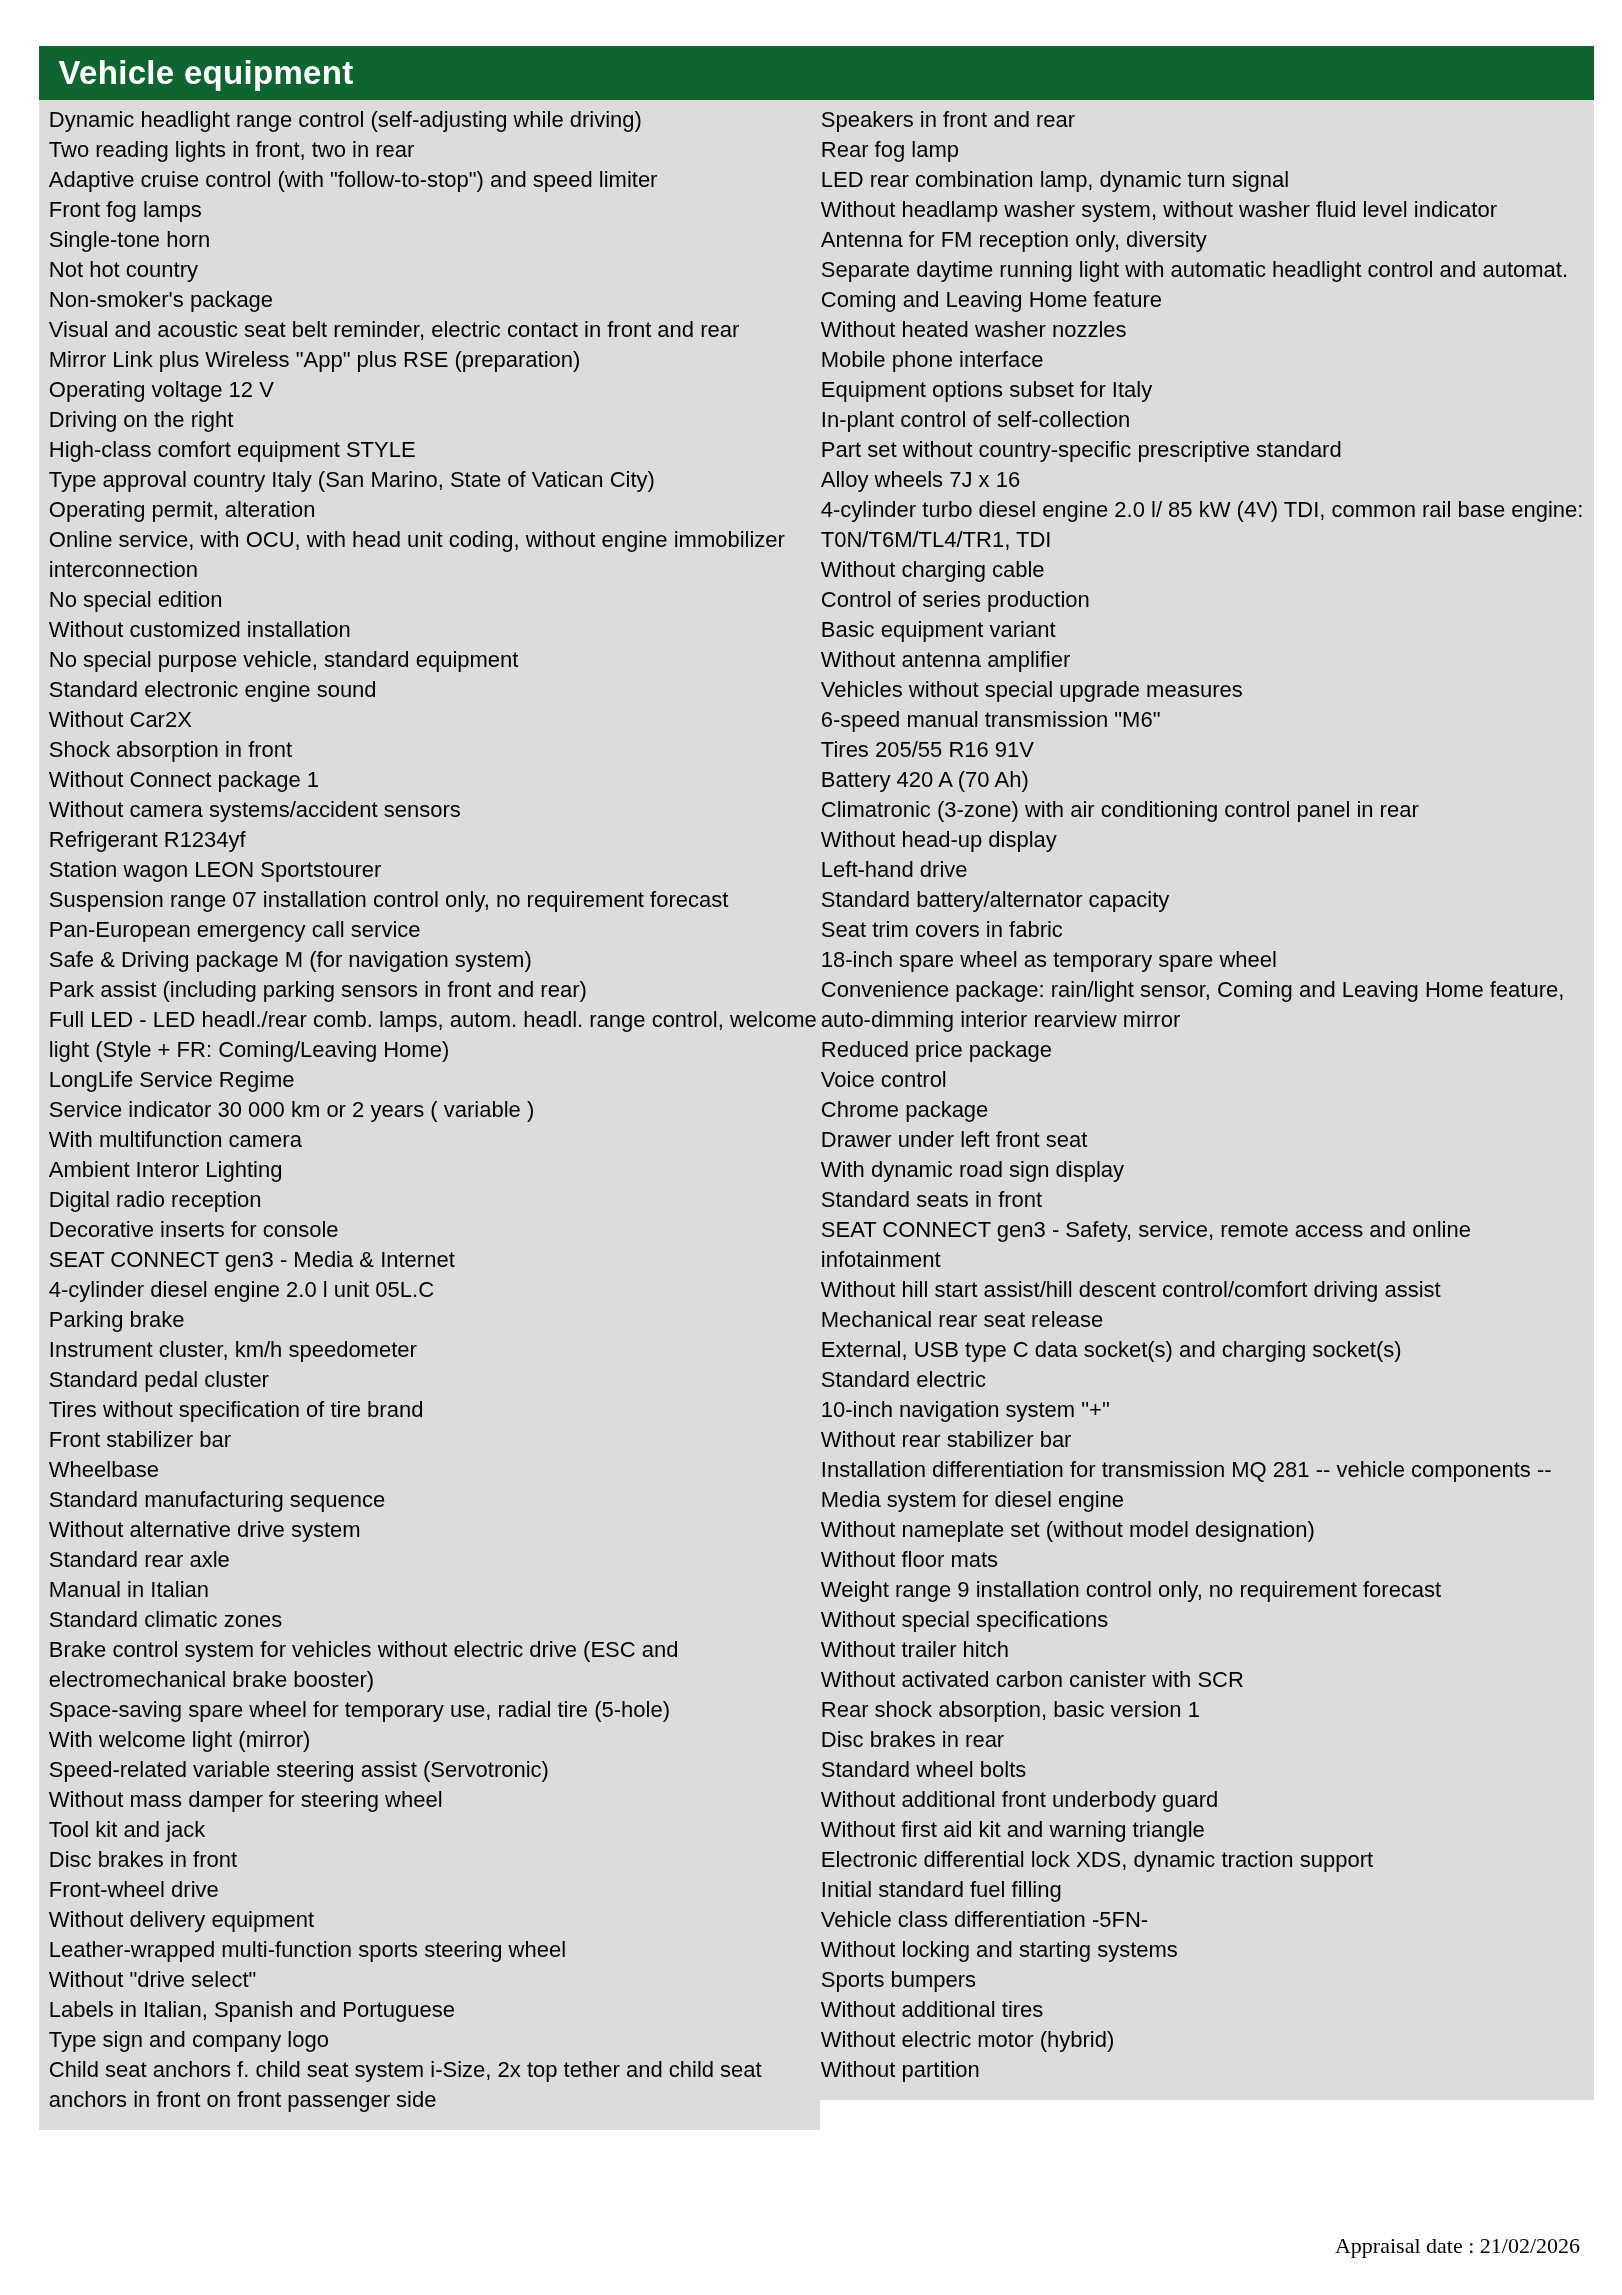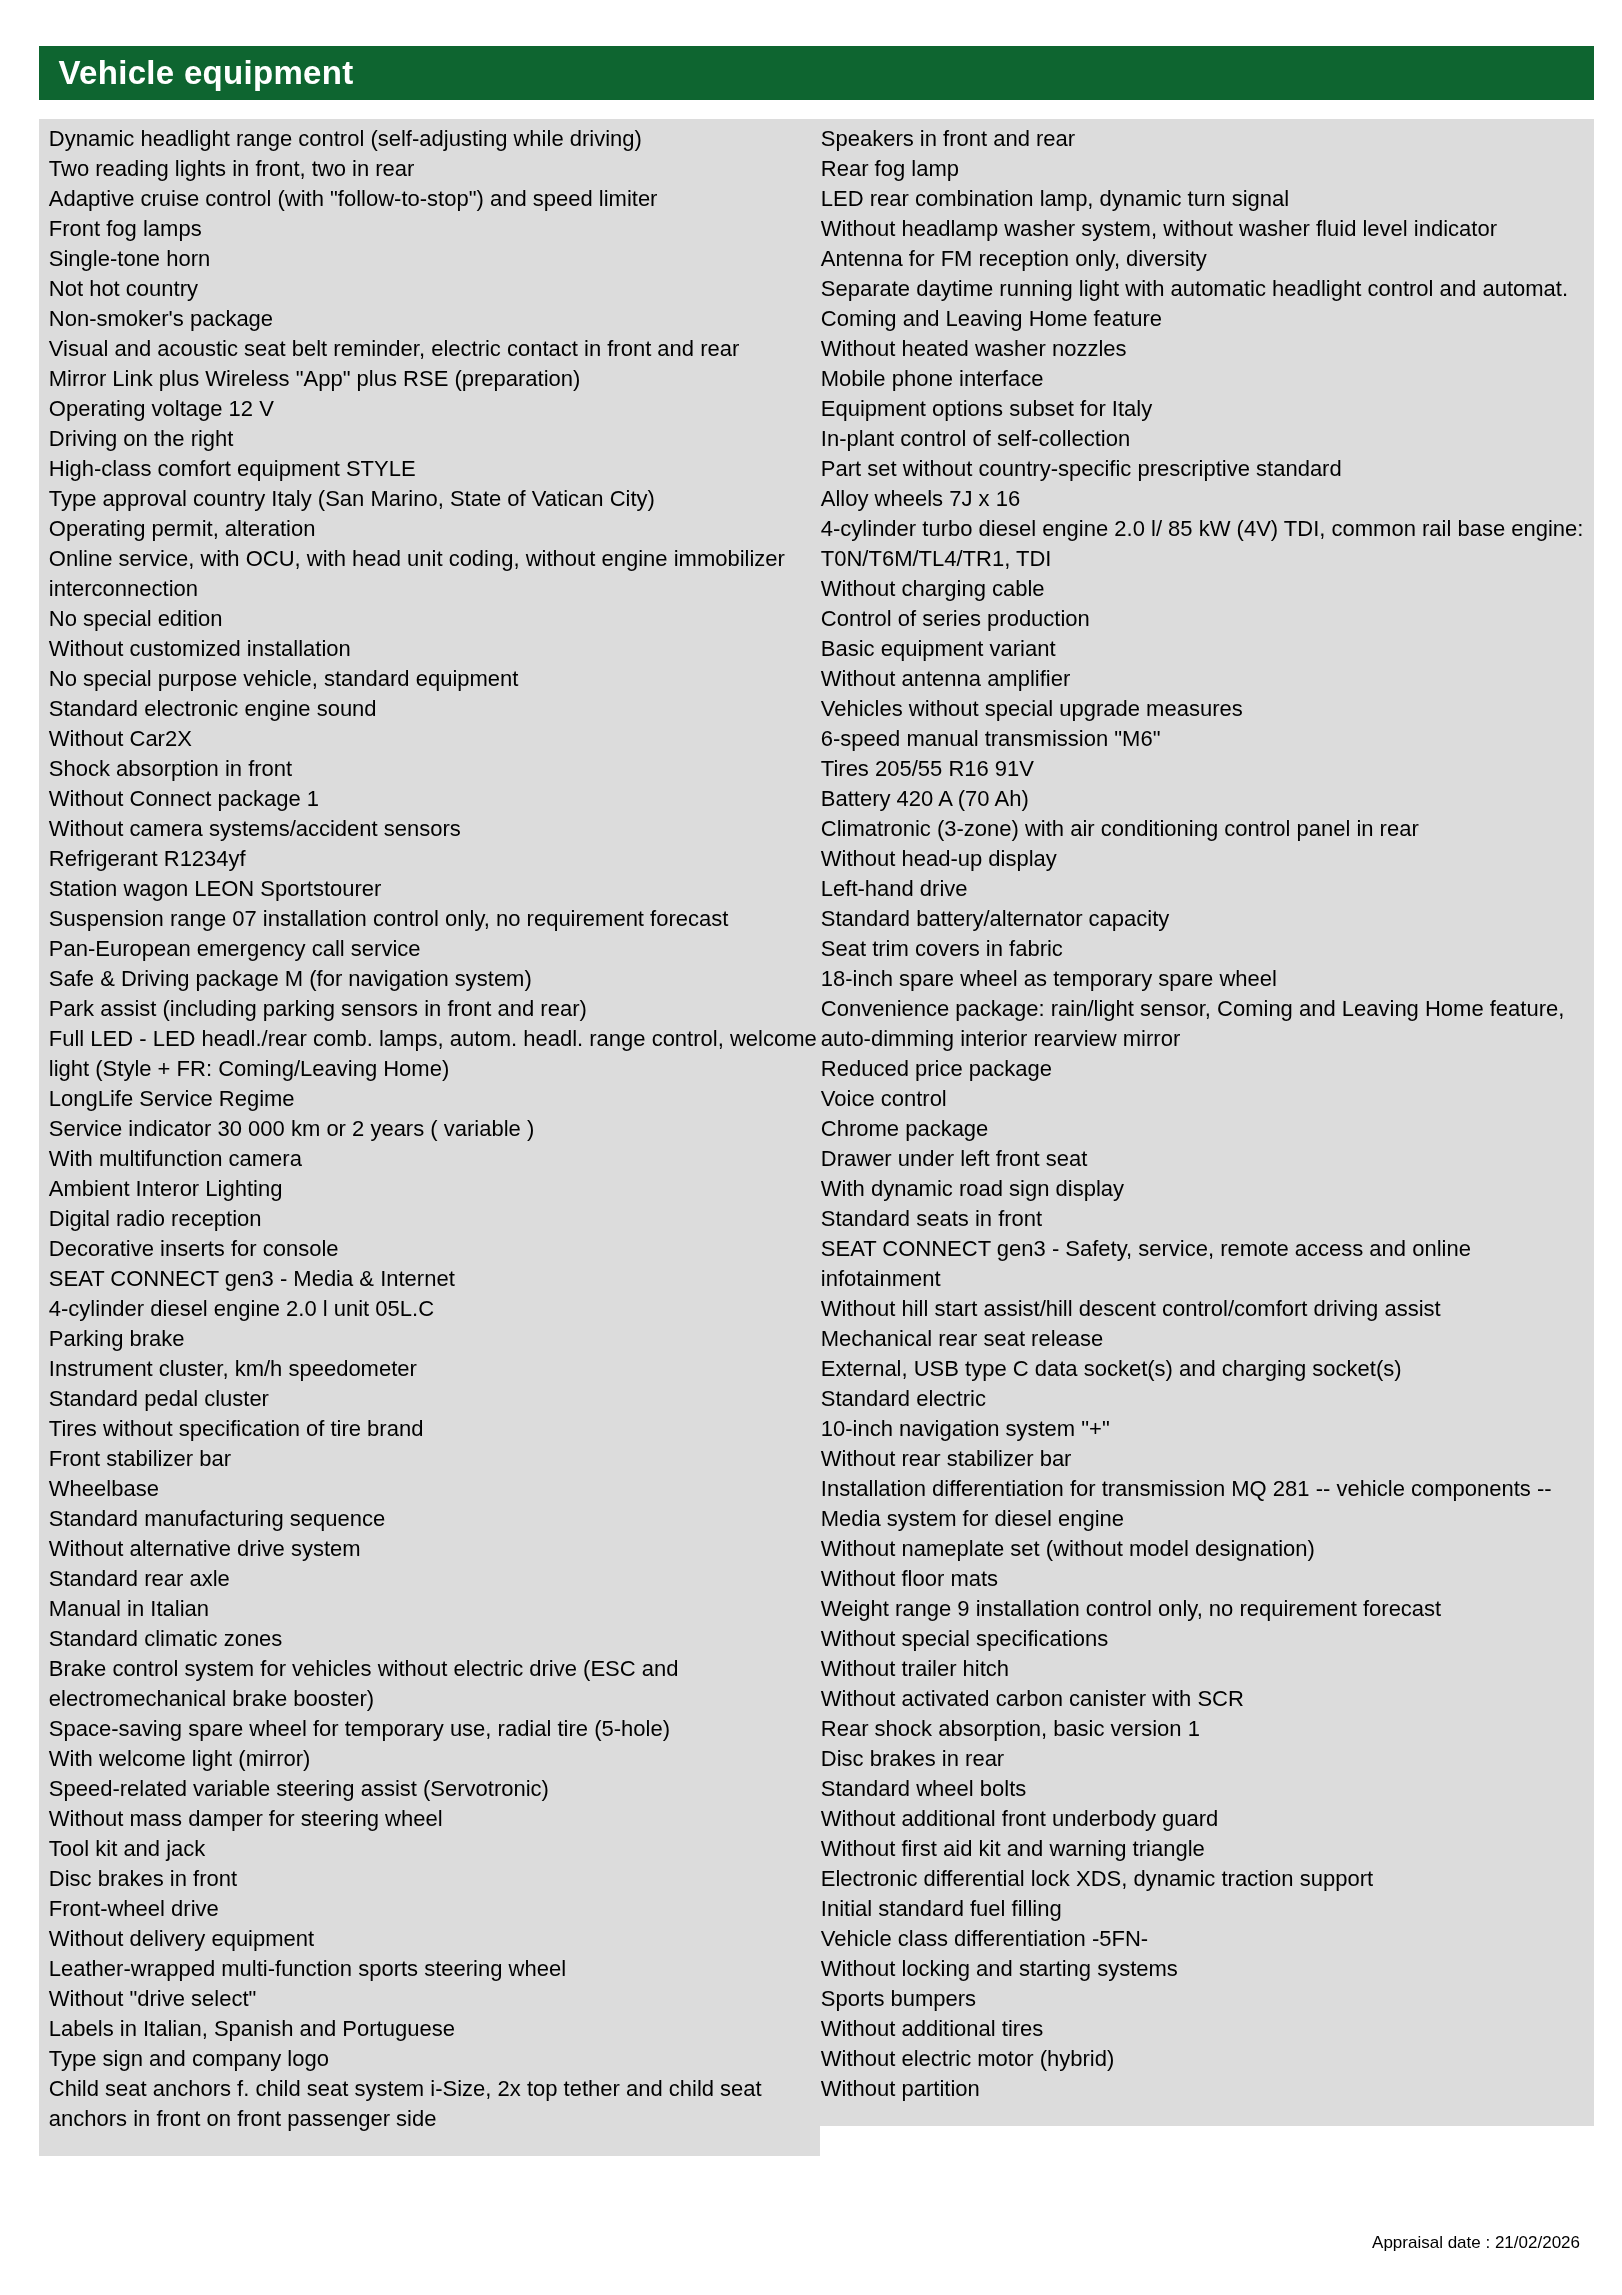--- a/index.html
+++ b/index.html
@@ -45,40 +45,40 @@
     width: 1555px;
     display: flex;
     align-items: flex-start;
   }
   .col {
     background: var(--body-bg);
     font-size: 22px;
     line-height: 30px;
     color: var(--body-text);
     padding-top: 5.2px;
-    padding-bottom: 22px;
-    margin-top: 19px;
+    padding-bottom: 15px;
   }
   .col-left {
     width: 781px;
     padding-left: 9.8px;
     padding-right: 0px;
   }
   .col-right {
     width: 775px;
     padding-left: 1.3px;
     padding-right: 0px;
   }
   .item { white-space: normal; }
   .footer-date {
     position: absolute;
     right: 43px;
     top: 2233px;
-    font-size: 17px;
+    font-size: 22px;
     color: var(--body-text);
+    font-family: Liberation Serif, serif;
   }
 </style>
 </head>
 <body>
 
 <div class="page">
 
   <div class="header-bar">
     <div class="header-title">Vehicle equipment</div>
   </div>

